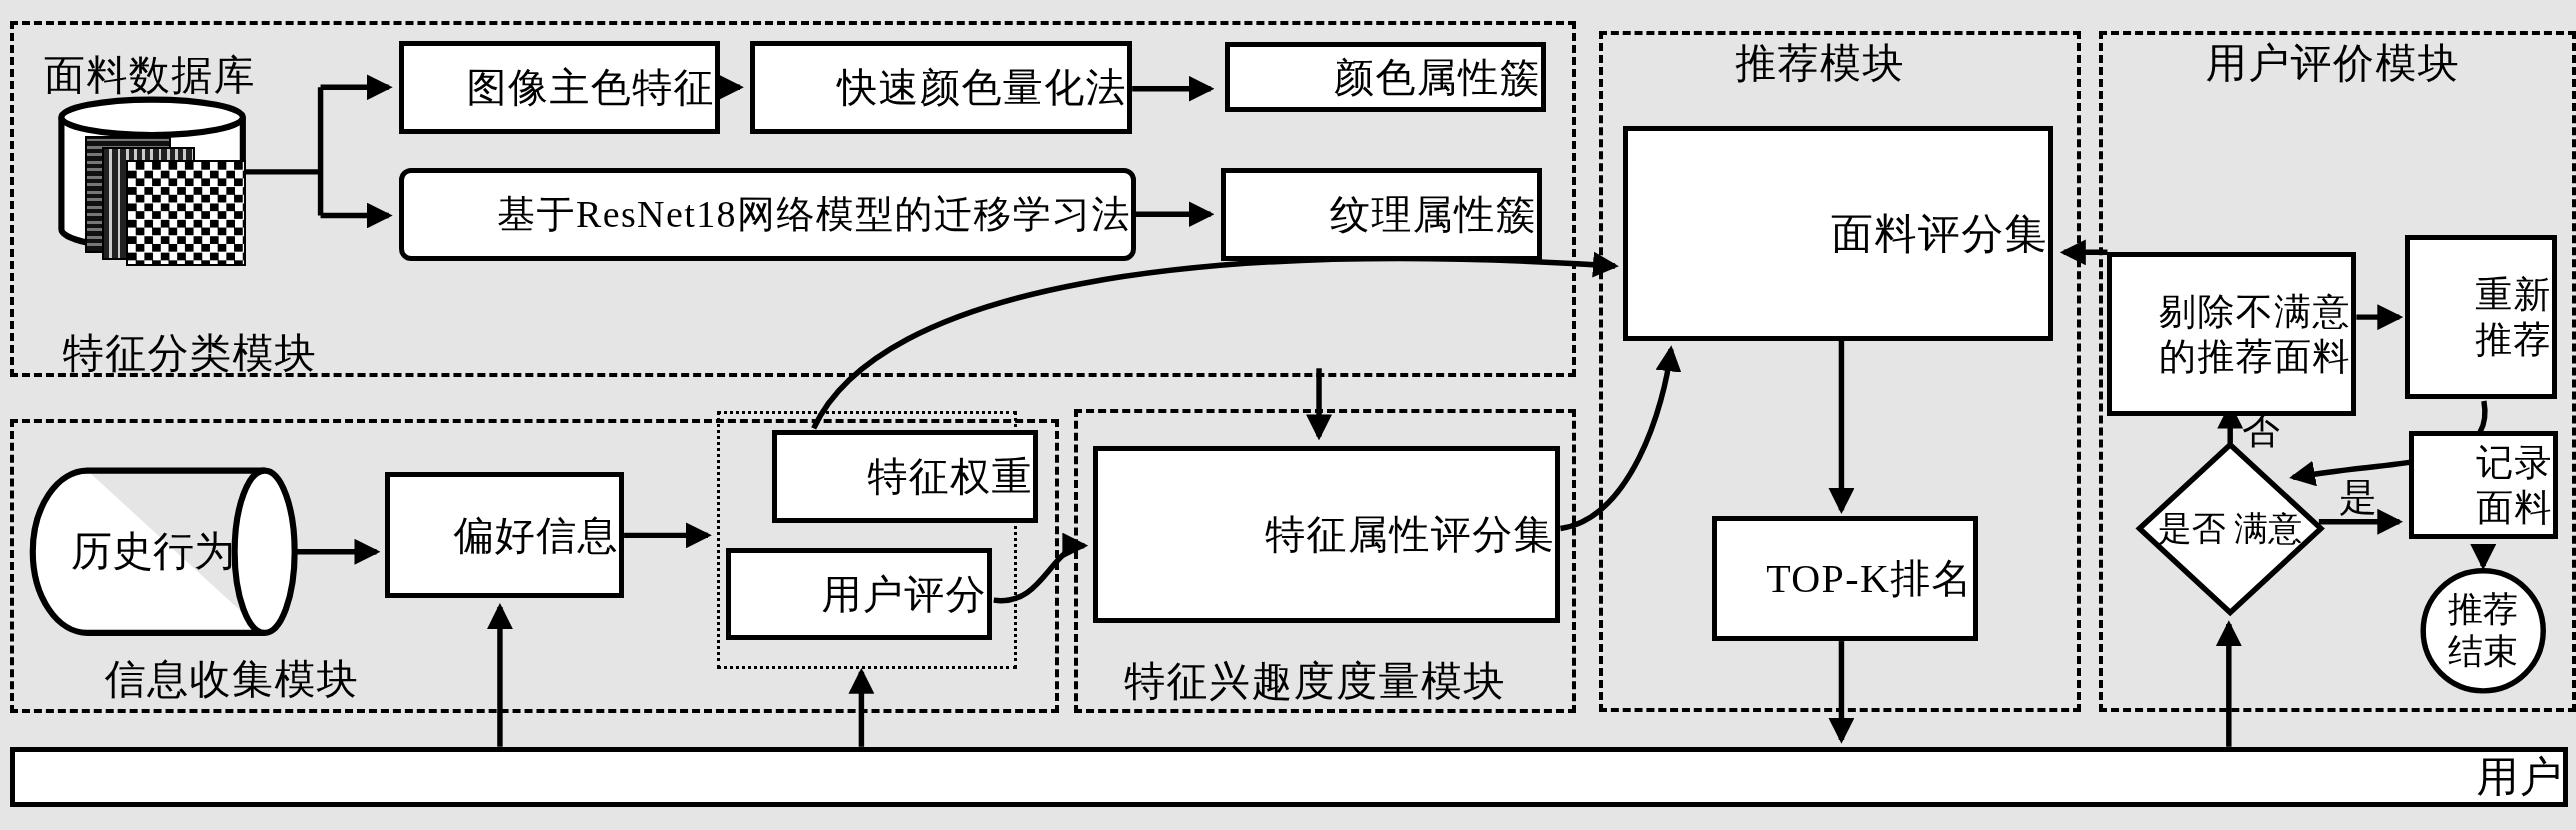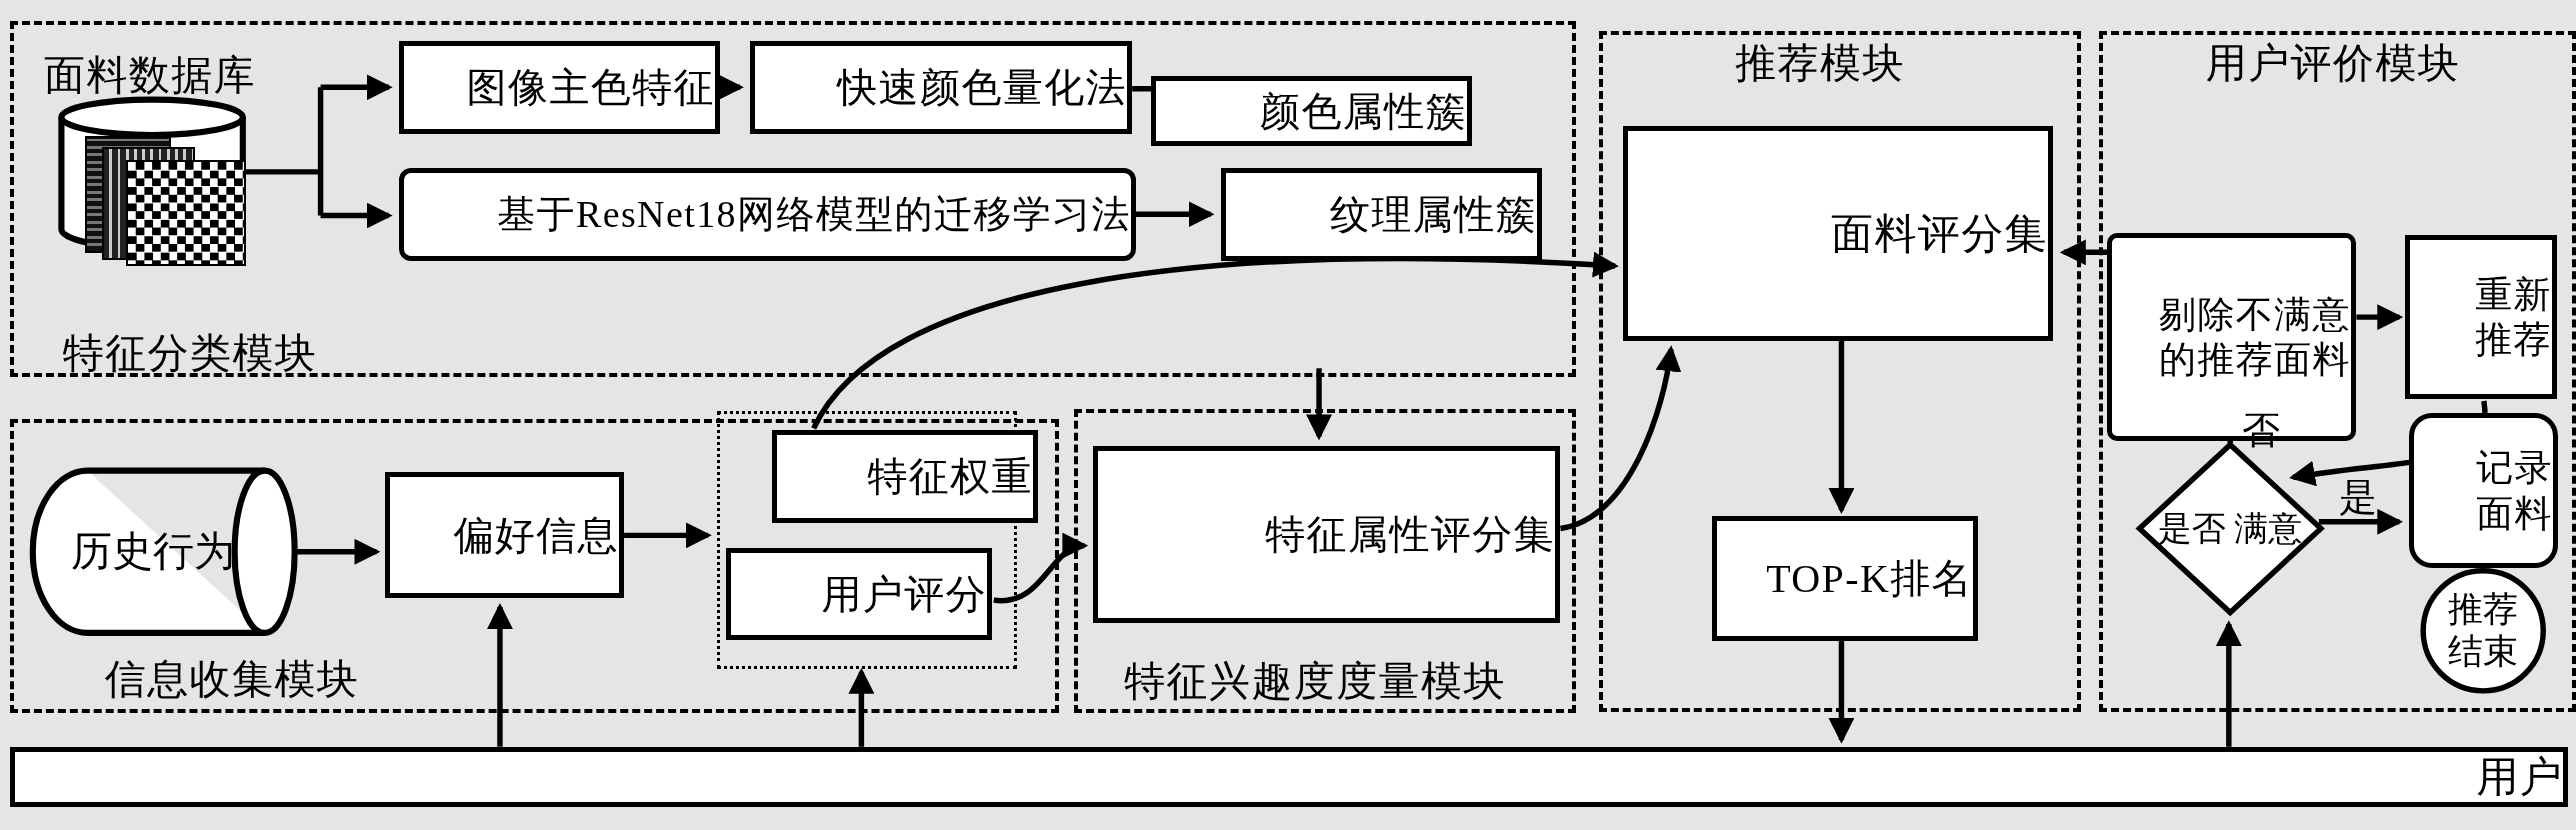--- a/index.html
+++ b/index.html
@@ -106,21 +106,21 @@
   <div class="swatch" style="left:85px;top:136px;width:82px;height:113px;background:repeating-linear-gradient(0deg,#111 0 4.8px,#777 4.8px 7.5px);"></div>
   <div class="swatch" style="left:102px;top:147px;width:89px;height:109px;background:repeating-linear-gradient(90deg,#222 0 5.5px,#ccc 5.5px 8.2px);"></div>
   <div class="swatch" style="left:126px;top:160px;width:116px;height:102px;background:repeating-conic-gradient(#000 0% 25%, #fff 0% 50%) 0 0/16.4px 16.4px;"></div>
 
   <div class="node" style="left:399px;top:41px;width:321px;height:93px;">
     <span>图像主色特征</span>
   </div>
   <div class="node" style="left:750px;top:41px;width:382px;height:93px;padding-left:8px;">
     <span>快速颜色量化法</span>
   </div>
-  <div class="node" style="left:1151px;top:42px;width:321px;height:70px;margin-top:34px;">
+  <div class="node" style="left:1225px;top:42px;width:321px;height:70px;">
     <span>颜色属性簇</span>
   </div>
   <div class="node" style="left:399px;top:168px;width:737px;height:93px;font-size:38px;border-radius:12px;">
     <span>基于ResNet18网络模型的迁移学习法</span>
   </div>
   <div class="node" style="left:1221px;top:168px;width:321px;height:93px;">
     <span>纹理属性簇</span>
   </div>
 
   <div class="overlay" style="left:153px;top:552px;font-size:41px;white-space:nowrap;">
@@ -144,21 +144,21 @@
   </div>
 
   <div class="node" style="left:1623px;top:126px;width:430px;height:215px;font-size:42px;">
     <span>面料评分集</span>
   </div>
 
   <div class="node" style="left:1712px;top:516px;width:266px;height:125px;">
     <span>TOP-K排名</span>
   </div>
 
-  <div class="node multiline" style="left:2107px;top:233px;width:249px;height:208px;font-size:37px;border-radius:10px;">
+  <div class="node multiline" style="left:2107px;top:252px;width:249px;height:164px;font-size:37px;">
     <span>
       <span class="ln">剔除不满意</span>
       <span class="ln">的推荐面料</span>
     </span>
   </div>
 
   <div class="node multiline" style="left:2405px;top:235px;width:152px;height:164px;font-size:37px;">
     <span>
       <span class="ln">重新</span>
       <span class="ln">推荐</span>
@@ -168,21 +168,21 @@
   <div class="overlay" style="left:2230px;top:529px;font-size:34px;">
     <span>
       <span class="ln">是否</span>
       <span class="ln">满意</span>
     </span>
   </div>
 
   <div class="small-label" style="left:2261px;top:430px;">否</div>
   <div class="small-label" style="left:2358px;top:497px;">是</div>
 
-  <div class="node multiline" style="left:2409px;top:413px;width:149px;height:155px;font-size:37px;border-radius:23px;">
+  <div class="node multiline" style="left:2409px;top:431px;width:149px;height:108px;font-size:37px;">
     <span>
       <span class="ln">记录</span>
       <span class="ln">面料</span>
     </span>
   </div>
 
   <div class="overlay" style="left:2483px;top:631px;font-size:35px;">
     <span>
       <span class="ln">推荐</span>
       <span class="ln">结束</span>

